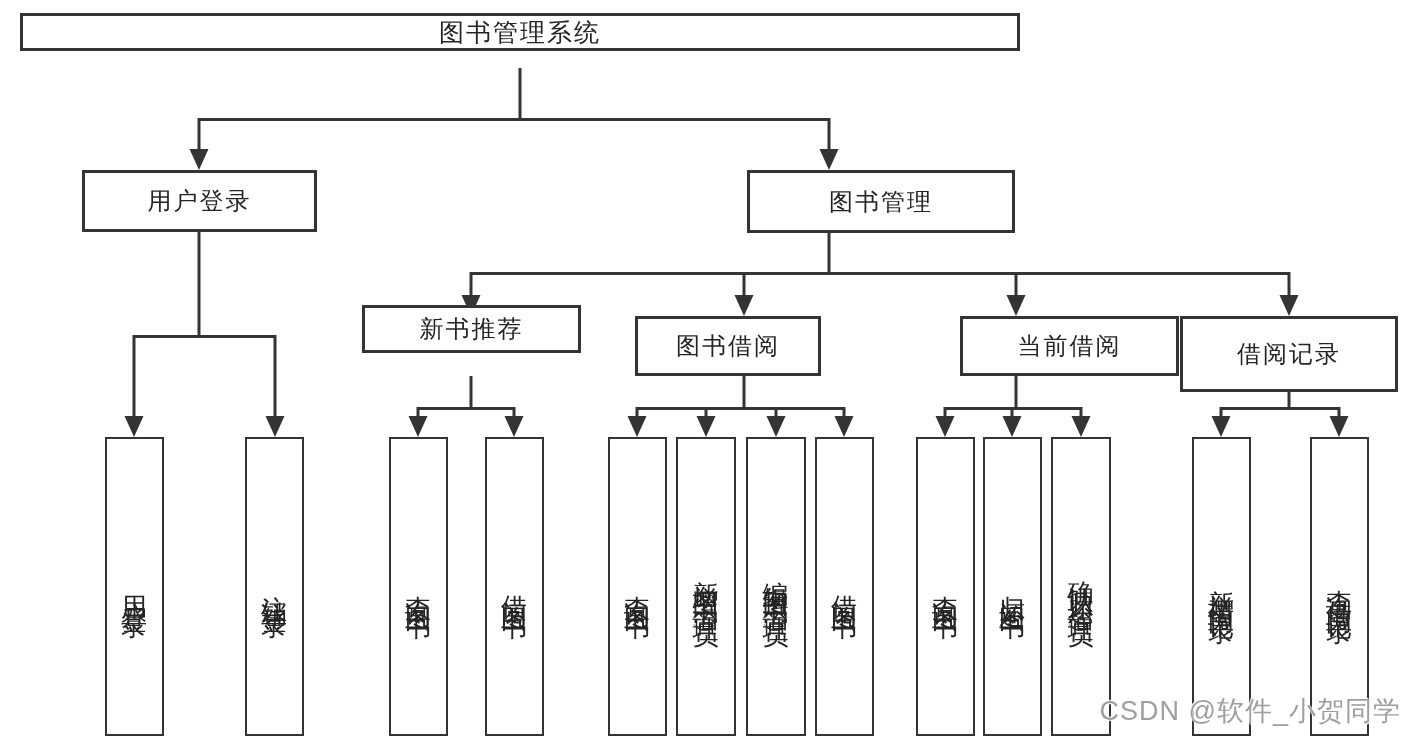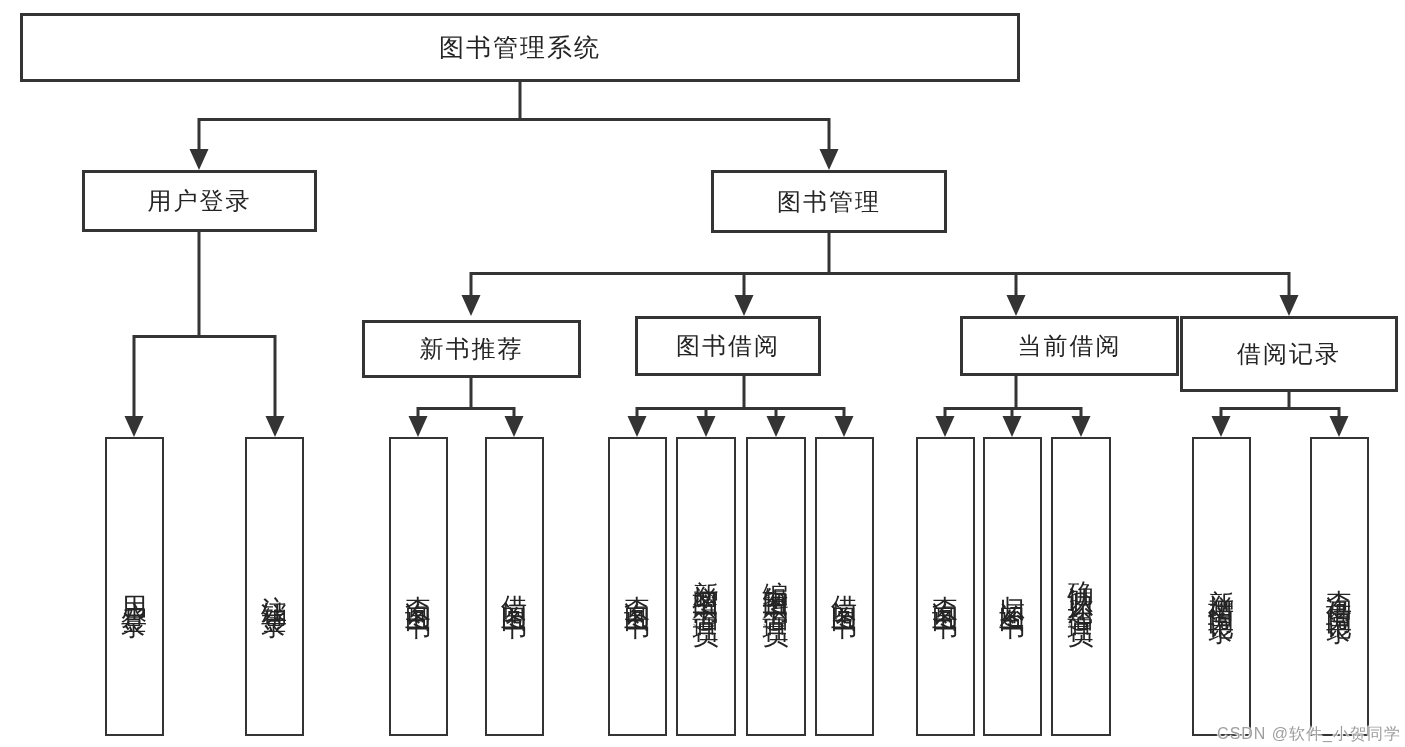--- a/index.html
+++ b/index.html
@@ -16,22 +16,22 @@
     color:#242424;
   }
   .hlabel { font-size:24px; letter-spacing:2px; white-space:nowrap; }
   .root .hlabel { font-size:25px; }
   .leaf { border-width:2.5px; }
   .vlabel {
     writing-mode:vertical-rl; text-orientation:mixed;
     font-size:26px; letter-spacing:6px; line-height:1; white-space:nowrap;
   }
   .watermark {
-    position:absolute; right:4px; bottom:2px; z-index:5;
-    font-size:16px; letter-spacing:1px; color:#9e9e9e;
+    position:absolute; right:4px; bottom:18px; z-index:5;
+    font-size:27px; letter-spacing:1px; color:#9e9e9e;
     text-shadow:0 0 2px #ffffff, 1px 1px 1px #ffffff, -1px -1px 1px #ffffff;
   }
 </style>
 </head>
 <body>
 
 <div class="stage">
 
   <svg class="connectors" width="1405" height="747" viewBox="0 0 1405 747">
     <path class="ln" d="
@@ -83,32 +83,32 @@
       M696.5 416 L715.5 416 L706 437 Z
       M766.5 416 L785.5 416 L776 437 Z
       M834.5 416 L853.5 416 L844 437 Z
       M935.5 416 L954.5 416 L945 437 Z
       M1002.5 416 L1021.5 416 L1012 437 Z
       M1071.5 416 L1090.5 416 L1081 437 Z
       M1211.5 416 L1230.5 416 L1221 437 Z
       M1329.5 416 L1348.5 416 L1339 437 Z"></path>
   </svg>
 
-  <div class="box root" style="left:20px;top:13px;width:1000px;height:69px">
+  <div class="box root" style="left:20px;top:13px;width:1000px;height:38px">
     <span class="hlabel">图书管理系统</span>
   </div>
 
   <div class="box" style="left:82px;top:170px;width:235px;height:62px">
     <span class="hlabel">用户登录</span>
   </div>
-  <div class="box" style="left:711px;top:170px;width:236px;height:63px">
+  <div class="box" style="left:747px;top:170px;width:268px;height:63px">
     <span class="hlabel">图书管理</span>
   </div>
 
-  <div class="box" style="left:362px;top:320px;width:219px;height:58px">
+  <div class="box" style="left:362px;top:305px;width:219px;height:48px">
     <span class="hlabel">新书推荐</span>
   </div>
   <div class="box" style="left:635px;top:316px;width:186px;height:60px">
     <span class="hlabel">图书借阅</span>
   </div>
   <div class="box" style="left:960px;top:316px;width:219px;height:60px">
     <span class="hlabel">当前借阅</span>
   </div>
   <div class="box" style="left:1180px;top:316px;width:218px;height:76px">
     <span class="hlabel">借阅记录</span>

